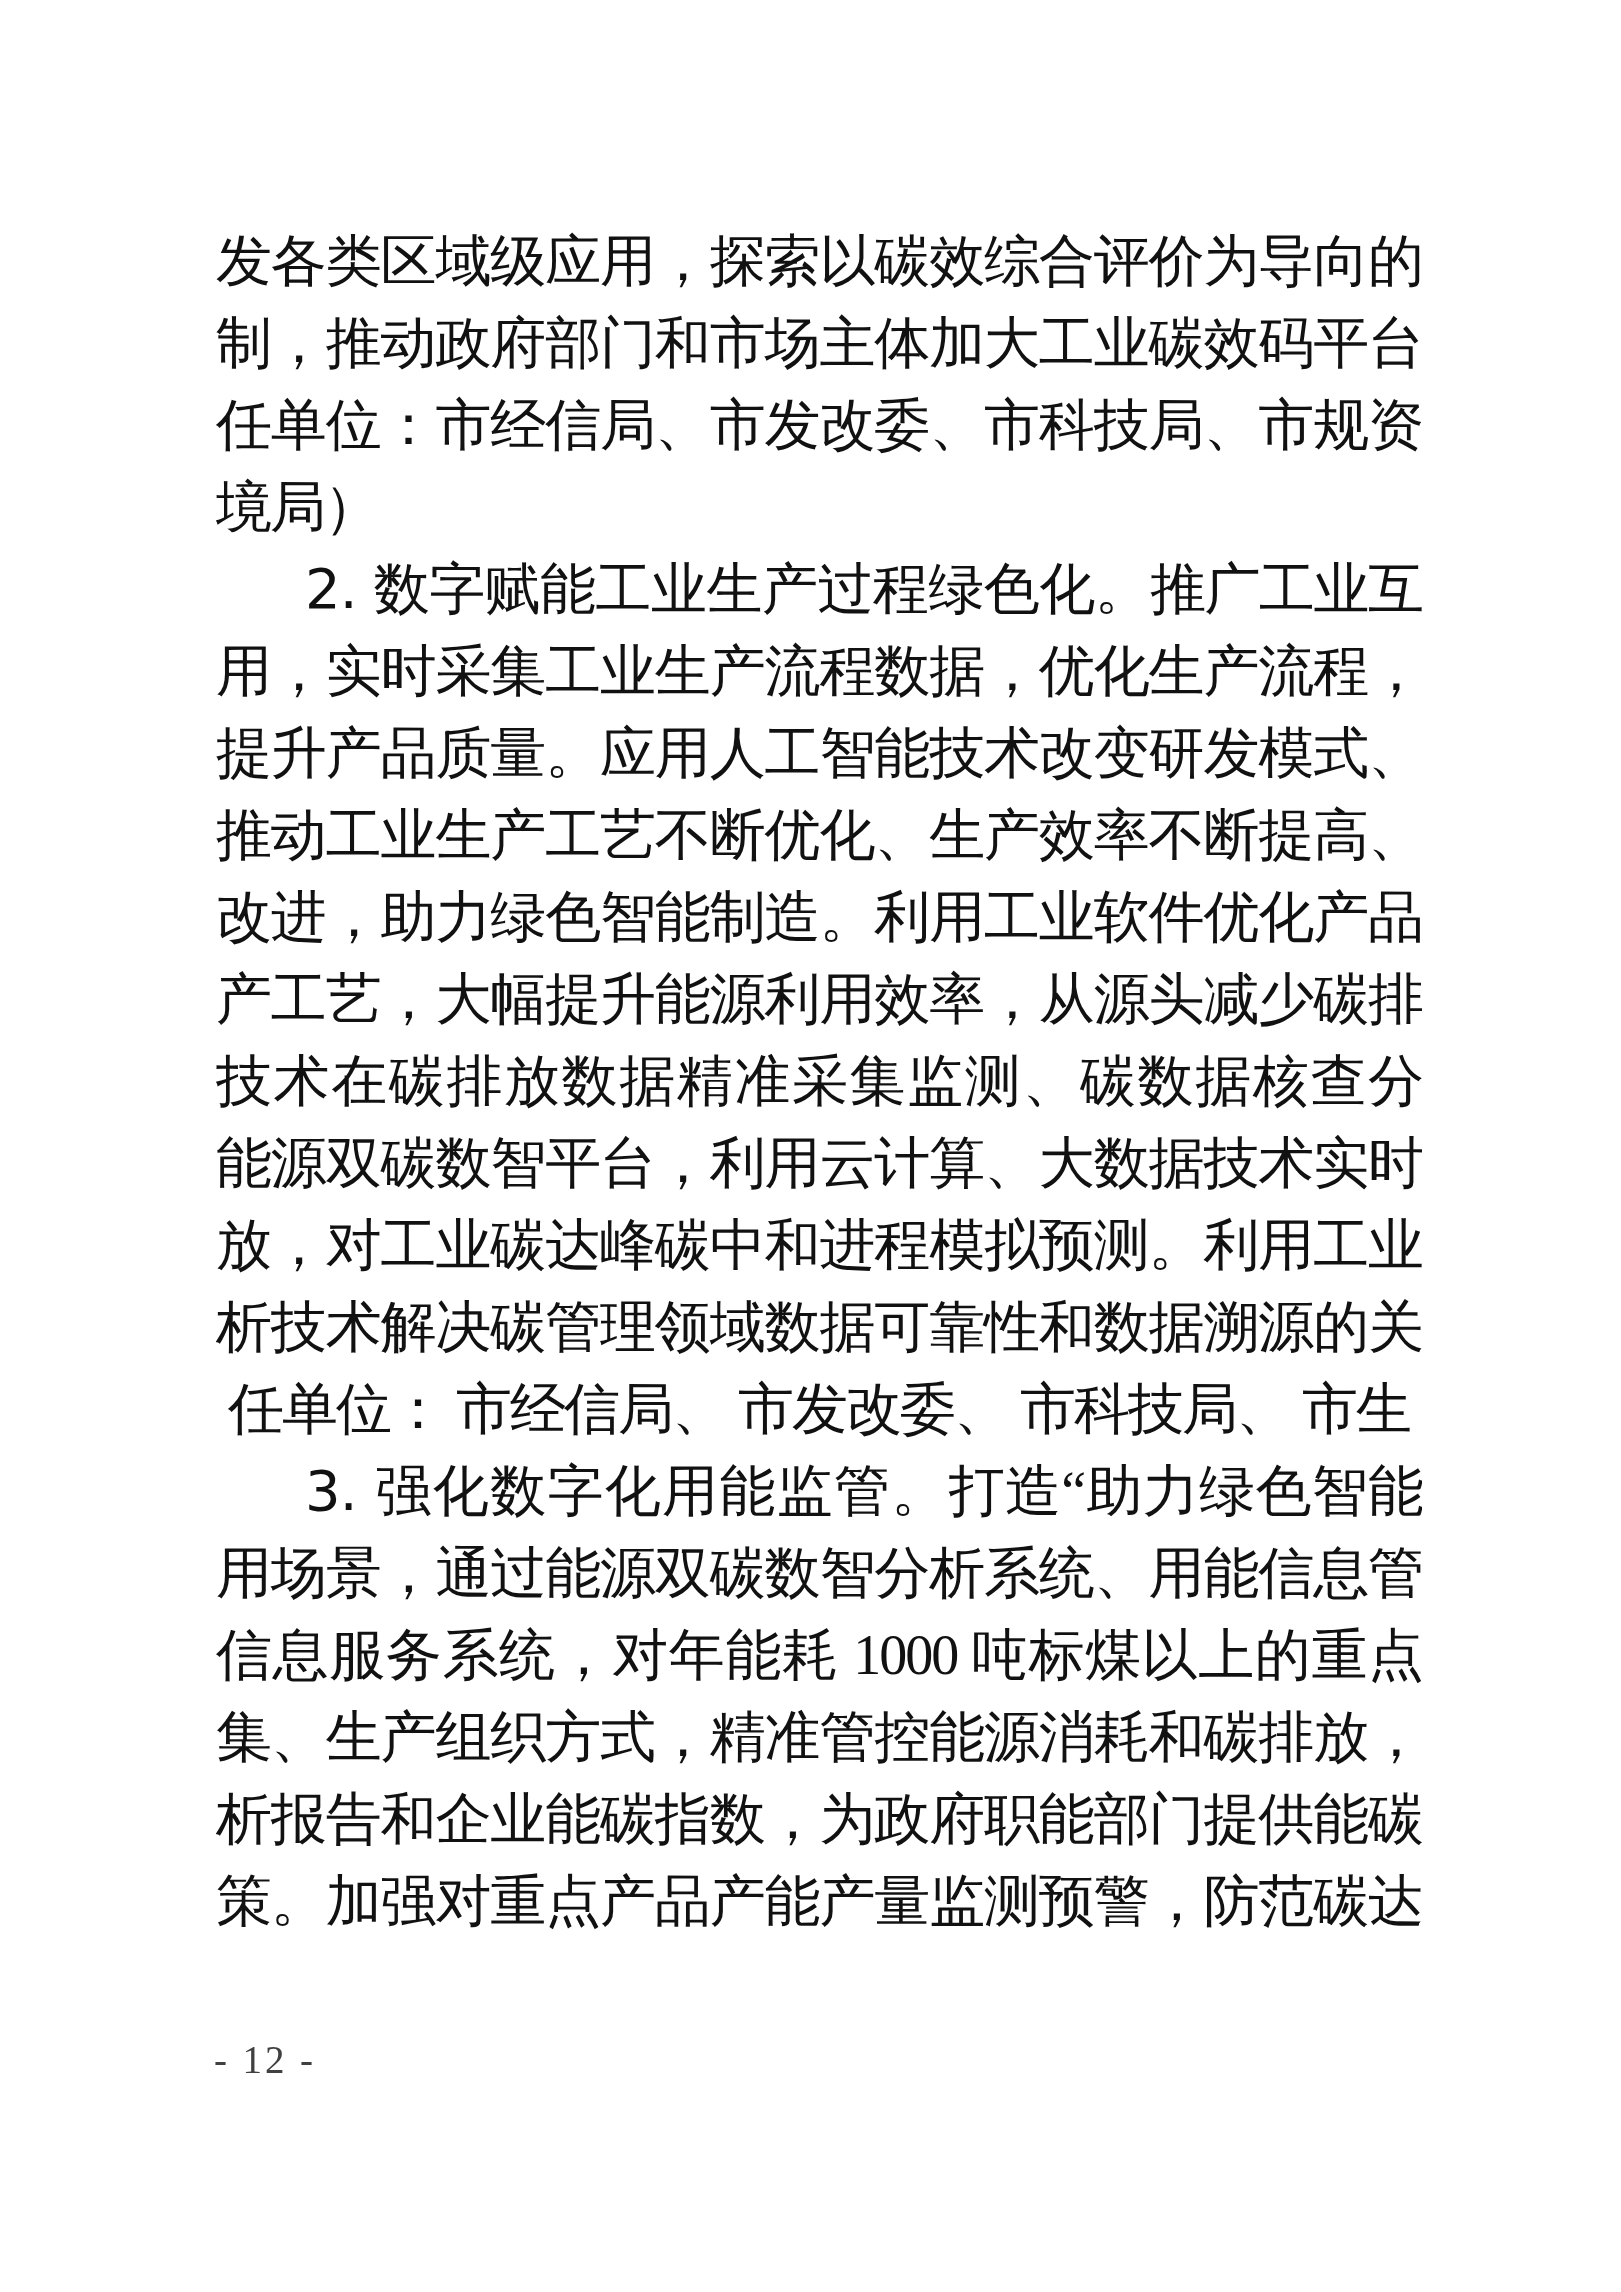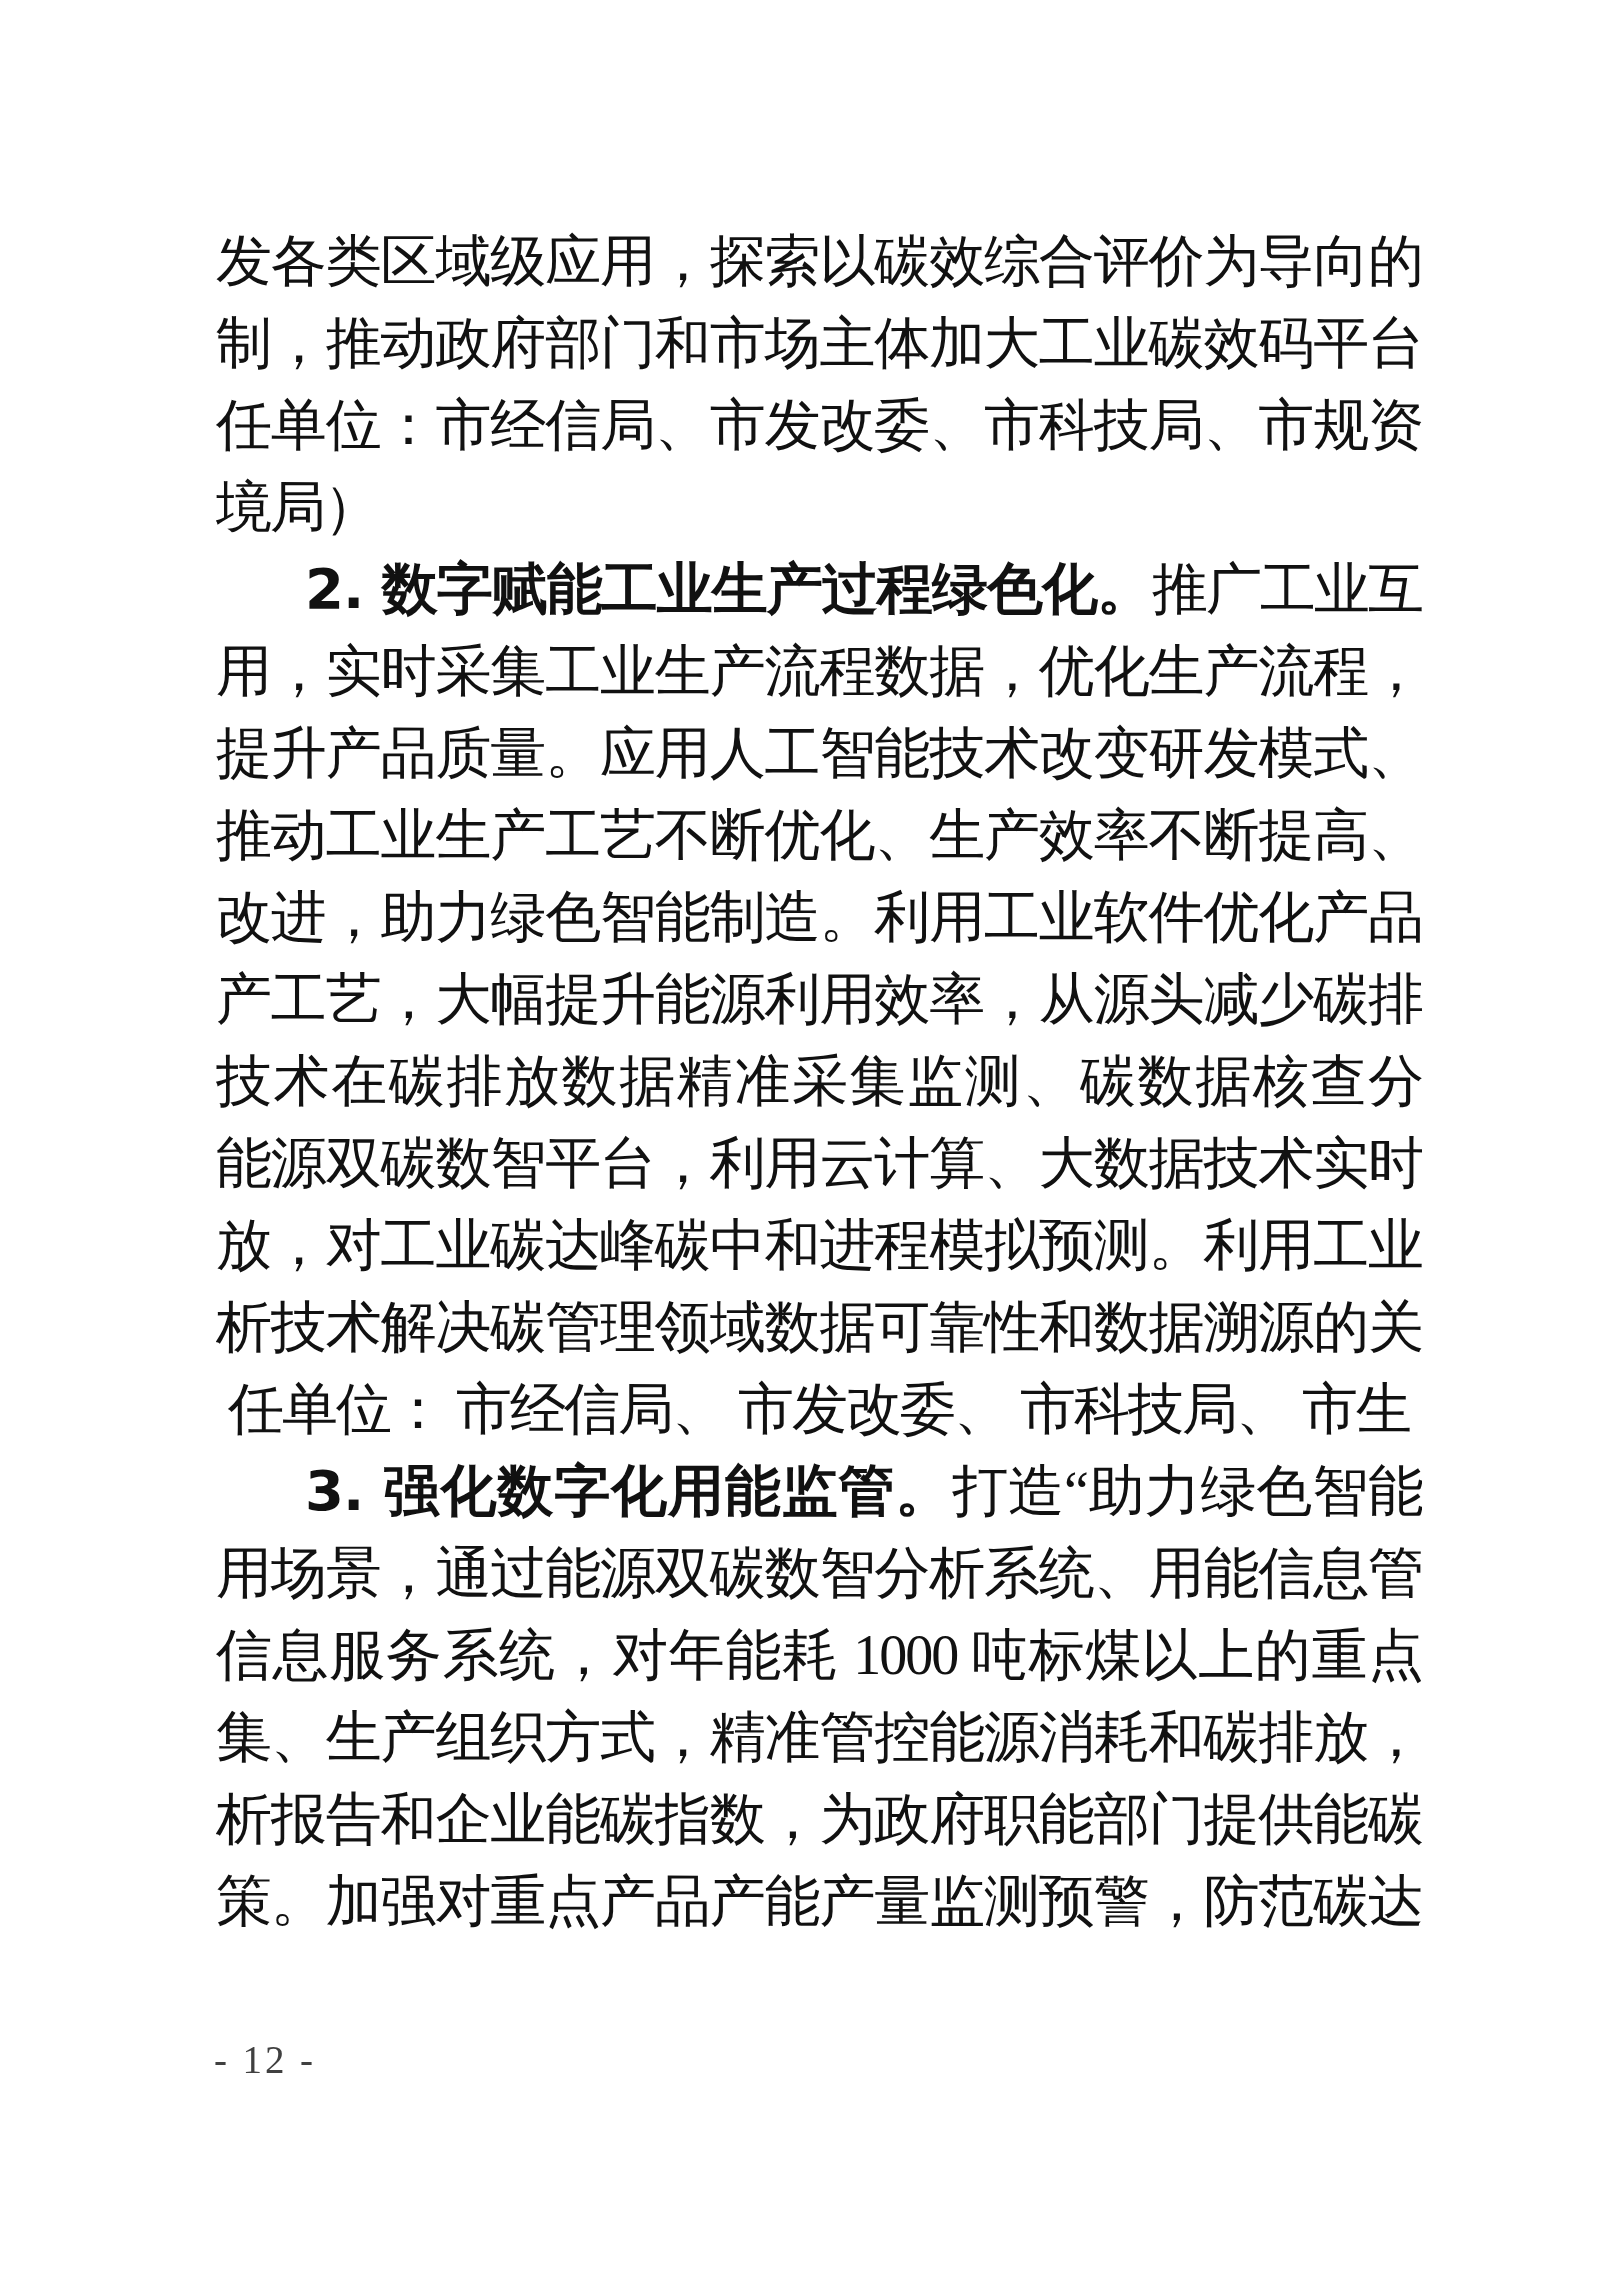--- a/index.html
+++ b/index.html
@@ -33,21 +33,21 @@
     white-space: normal;
   }
   .line.left {
     text-align: center;
     text-align-last: left;
   }
   .line.indent {
     text-indent: 89px;
   }
   .hd {
-    font-weight: bold;
+    font-weight: normal;
     font-family: "DejaVu Sans", "Liberation Sans", sans-serif;
     letter-spacing: -1px;
   }
   .pagenum {
     position: absolute;
     left: 214px;
     top: 2037px;
     font-size: 39px;
     letter-spacing: 2.9px;
     color: #404040;

